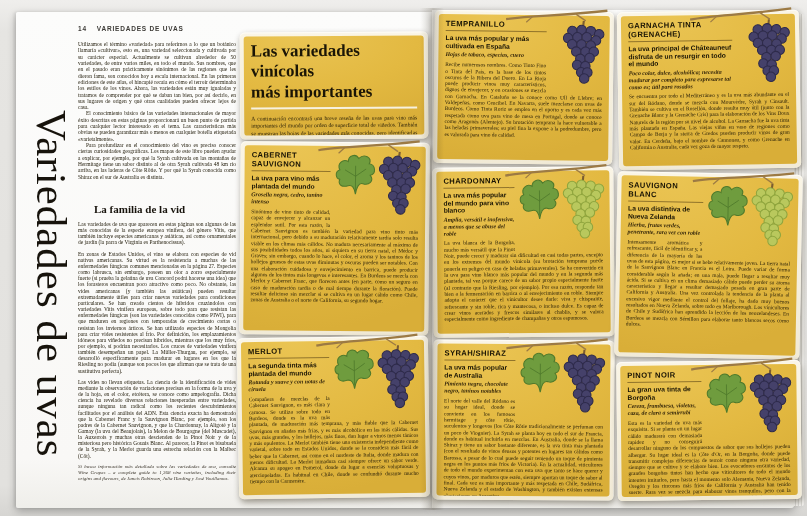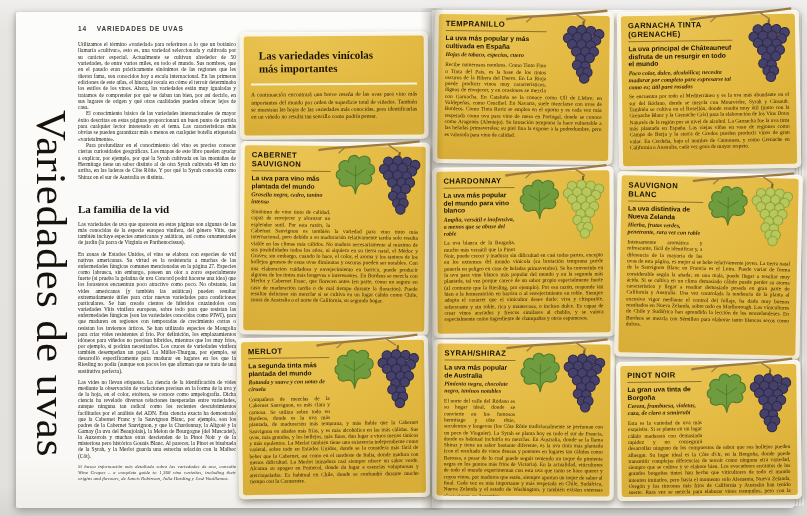--- a/index.html
+++ b/index.html
@@ -27,21 +27,21 @@
     font-size:6.5px;font-weight:bold;letter-spacing:.8px;color:#3c3a36;}
   .folio .num{margin-right:10px;}
   .vtitle{position:absolute;left:30px;top:110px;height:400px;
     writing-mode:vertical-rl;text-orientation:sideways;
     font-family:"Liberation Serif",serif;font-size:43px;line-height:1;
     letter-spacing:1px;color:#17130c;}
   .intro{position:absolute;left:78px;top:41px;width:158px;}
   .intro p{margin:0;font-size:5.45px;line-height:1.16;text-align:justify;color:#26200f;}
   .intro p + p{text-indent:8px;}
   .family{position:absolute;left:78px;top:203px;width:158px;}
-  .family h2{margin:0 0 6px 0;font-family:"Liberation Serif",serif;font-size:11px;
+  .family h2{margin:0 0 6px 16px;font-family:"Liberation Serif",serif;font-size:11px;
     font-weight:bold;color:#17130c;}
   .family .paras p{margin:0 0 5px 0;font-size:5.45px;line-height:1.13;text-align:justify;color:#26200f;}
   .footnote{margin-top:2px;font-size:5px;line-height:1.18;font-style:italic;color:#3a342a;text-align:justify;}
 
   
   .card{position:absolute;background:linear-gradient(180deg,#faf5e6,#f1ead6);
     border-radius:5px;padding:4px;box-sizing:border-box;
     box-shadow:1px 3px 6px rgba(40,30,10,.45), 0 1px 1px rgba(255,255,255,.7) inset;
     transform:rotate(var(--rot,0deg));z-index:10;}
   .card-inner{position:relative;background:
@@ -61,21 +61,21 @@
     font-weight:bold;letter-spacing:.4px;color:#171204;}
   .card-rule{overflow:hidden;height:1px;background:rgba(72,52,14,.55);margin:2px 0 3px 0;}
   .card-subtitle{margin:0 0 2px 0;font-family:"Liberation Sans",sans-serif;
     font-size:6.7px;font-weight:bold;line-height:1.15;color:#171204;}
   .card-notes{margin:0 0 3px 0;font-family:"Liberation Serif",serif;font-style:italic;
     font-weight:bold;font-size:5.9px;line-height:1.15;color:#33250a;}
   .card-body{margin:0;font-family:"Liberation Serif",serif;font-size:5.4px;
     line-height:1.17;text-align:justify;color:#241c08;}
 
   
-  .lead-title{margin:8px;font-family:"Liberation Serif",serif;font-size:11px;font-weight:bold;
+  .lead-title{margin:0;font-family:"Liberation Serif",serif;font-size:17px;font-weight:bold;
     line-height:1.2;color:#1b1506;white-space:pre-line;}
   .lead-rule{height:2px;background:#f7f1df;margin:5px 0 6px 0;}
   .lead-body{margin:0;font-family:"Liberation Serif",serif;font-size:5.6px;line-height:1.3;
     text-align:justify;color:#241c08;}
   .defs-hidden{position:absolute;width:0;height:0;overflow:hidden;}
 </style>
 </head>
 <body>
 
 <svg class="defs-hidden" aria-hidden="true">

